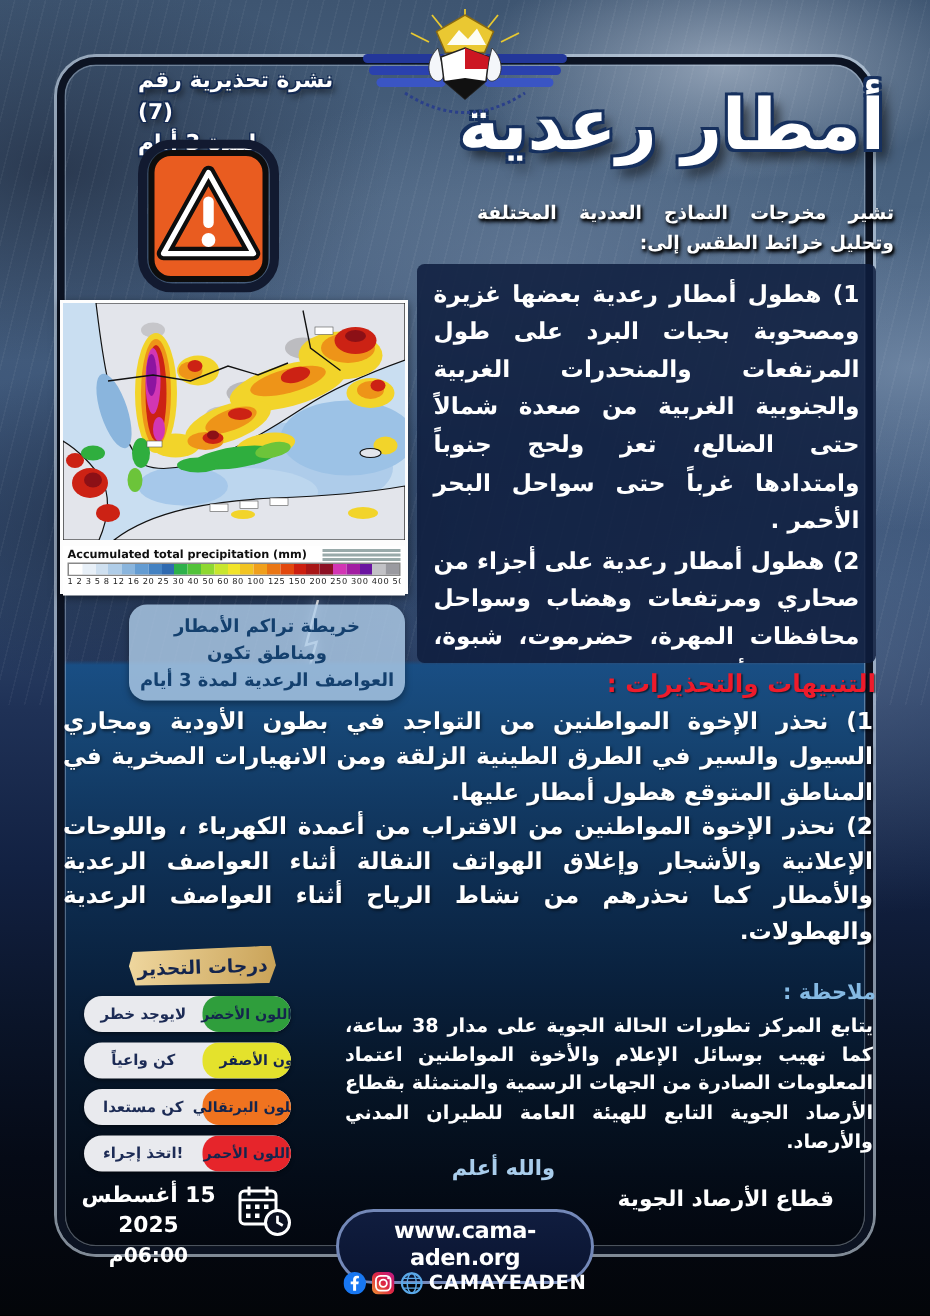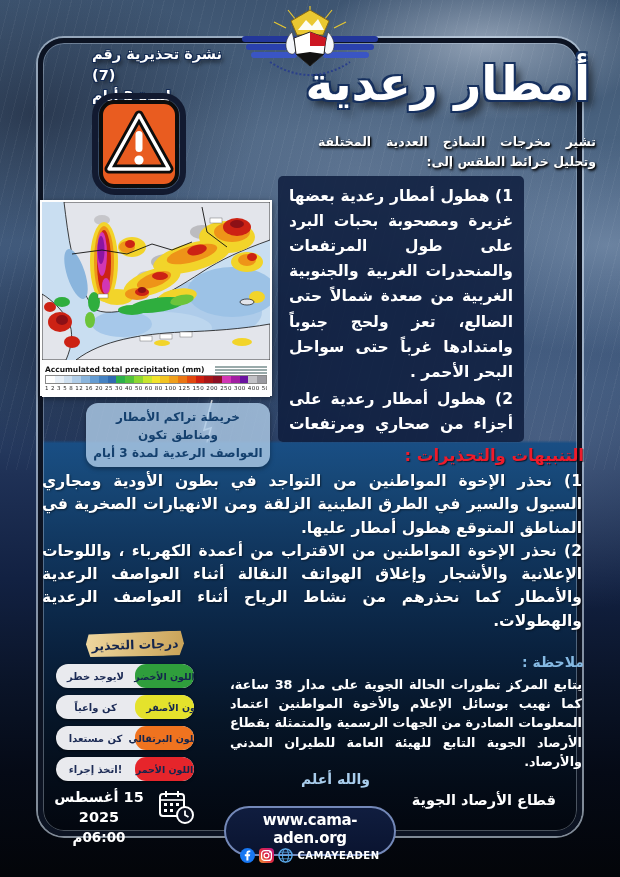--- a/index.html
+++ b/index.html
@@ -29,21 +29,21 @@
   .logo { left:236px; top:2px; width:148px; height:82px; z-index:4; }
   .bulletin-no { left:92px; top:44px; width:150px; z-index:3; text-align:left; color:#fff;
     font-weight:bold; font-size:14.5px; line-height:1.45;
     text-shadow:1px 1px 0 #142a52,-1px 1px 0 #142a52,1px -1px 0 #142a52,-1px -1px 0 #142a52,2px 3px 4px rgba(0,0,0,.6); }
   .warn-icon { left:92px; top:93px; z-index:3; }
   .main-title { right:30px; top:56px; z-index:3; color:#fff; font-weight:bold; font-size:47px; letter-spacing:-1px;
     text-shadow:2px 2px 0 #16305e,-2px 2px 0 #16305e,2px -2px 0 #16305e,-2px -2px 0 #16305e,5px 6px 8px rgba(0,0,0,.65); }
   .subtitle { right:24px; top:132px; width:278px; z-index:3; color:#fff; font-weight:bold; font-size:12.5px;
     line-height:1.6; text-align:justify; text-shadow:1px 1px 2px #000, 1px 2px 3px rgba(0,0,0,.8); }
   
-  .forecast { left:278px; top:176px; width:246px; height:266px; z-index:3; background:rgba(14,29,62,.86);
+  .forecast { left:278px; top:176px; width:306px; height:266px; z-index:3; background:rgba(14,29,62,.86);
     border-radius:5px; padding:8px 11px; color:#fff; font-weight:bold; font-size:15.5px; line-height:1.62;
     text-align:justify; overflow:hidden; }
   .forecast p { margin-bottom:2px; }
   
   .mapbox { left:40px; top:200px; width:232px; height:196px; z-index:3; background:#fdfdfd; padding:2px;
     box-shadow:0 2px 6px rgba(0,0,0,.5); }
   .legend { position:relative; width:228px; height:33px; background:#fff; padding:1px 3px 0 3px; }
   .legend-title { font-size:7.5px; font-weight:bold; color:#101010; }
   .colorbar { display:flex; width:100%; height:9px; margin-top:1px; border:0.5px solid #888; }
   .colorbar i { flex:1; height:100%; }
@@ -77,21 +77,21 @@
   .closing { right:250px; top:771px; z-index:3; color:#a9cdec; font-weight:bold; font-size:14px; }
   .sector { right:64px; top:792px; z-index:3; color:#fff; font-weight:bold; font-size:14.5px; }
   .datebox { left:40px; top:787px; width:118px; z-index:3; text-align:center; color:#fff; font-weight:bold;
     font-size:14.5px; line-height:1.4; }
   .cal-icon { left:156px; top:789px; z-index:3; }
   
   .footer-pill { left:224px; top:806px; width:172px; height:50px; z-index:5; text-align:center;
     border:2.5px solid #7388b8; border-radius:26px; background:linear-gradient(180deg,#101d3f,#0a1430); }
   .site { color:#fff; font-weight:bold; font-size:15px; letter-spacing:-.3px; margin-top:3px; }
   .social { display:flex; align-items:center; justify-content:center; gap:4px; margin-top:1px; }
-  .handle { color:#fff; font-weight:bold; font-size:10px; letter-spacing:.5px; }
+  .handle { color:#fff; font-weight:bold; font-size:13px; letter-spacing:.5px; }
 </style>
 </head>
 <body>
 
 <div class="stage">
   <div class="rain"></div>
   <svg class="lightning" width="28" height="86" viewBox="0 0 28 86">
     <polyline points="16,0 8,30 15,28 5,64 11,62 4,86" fill="none" stroke="rgba(255,255,255,.85)" stroke-width="1.6"></polyline>
   </svg>
 

